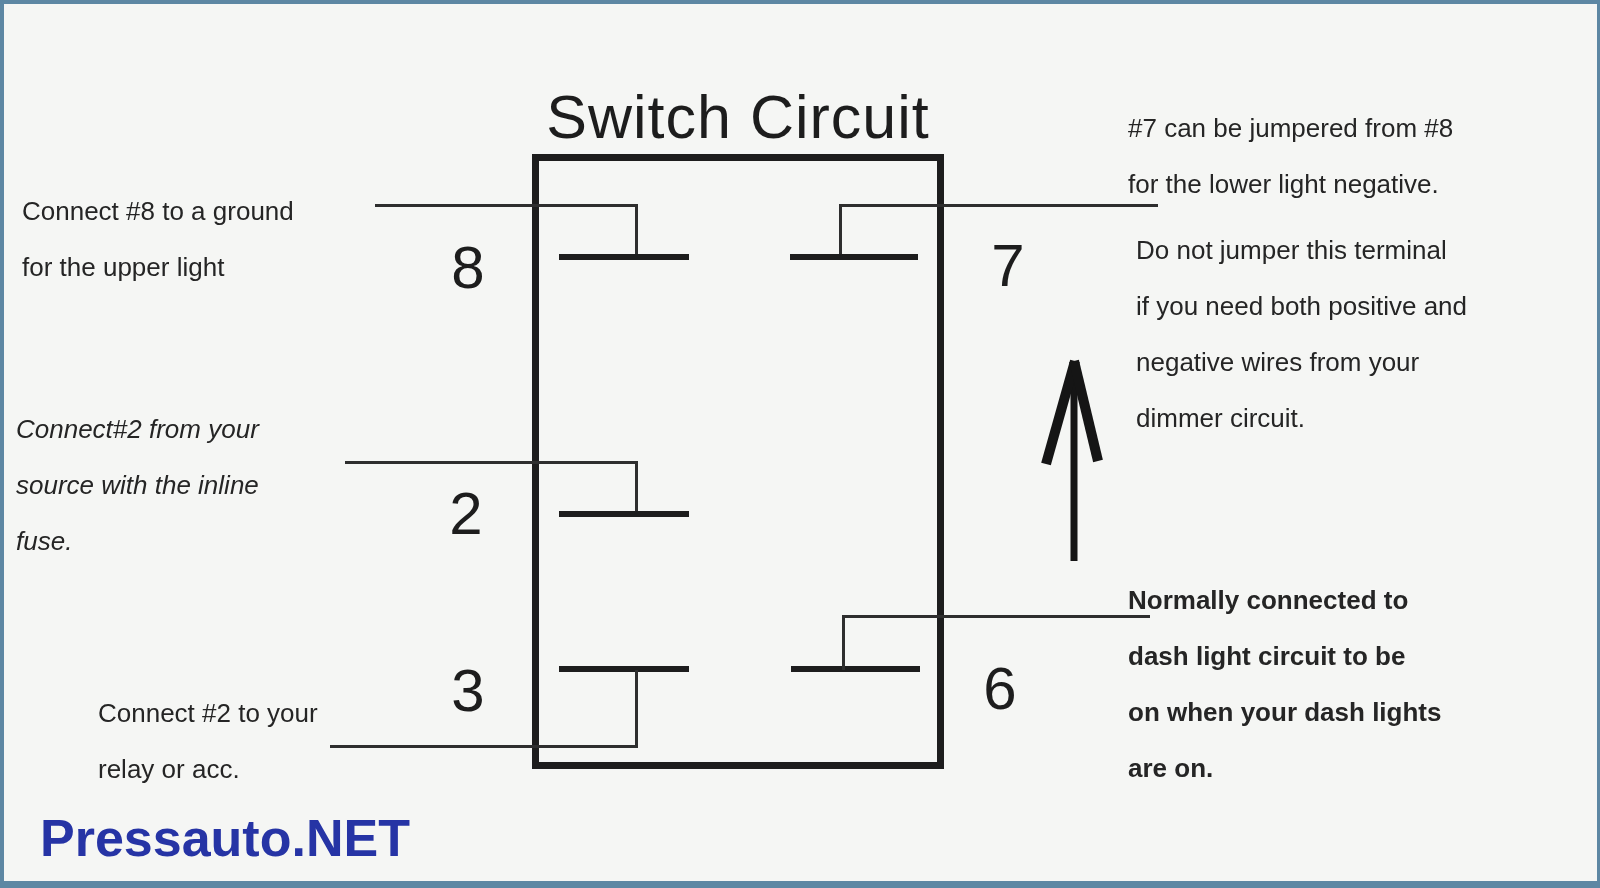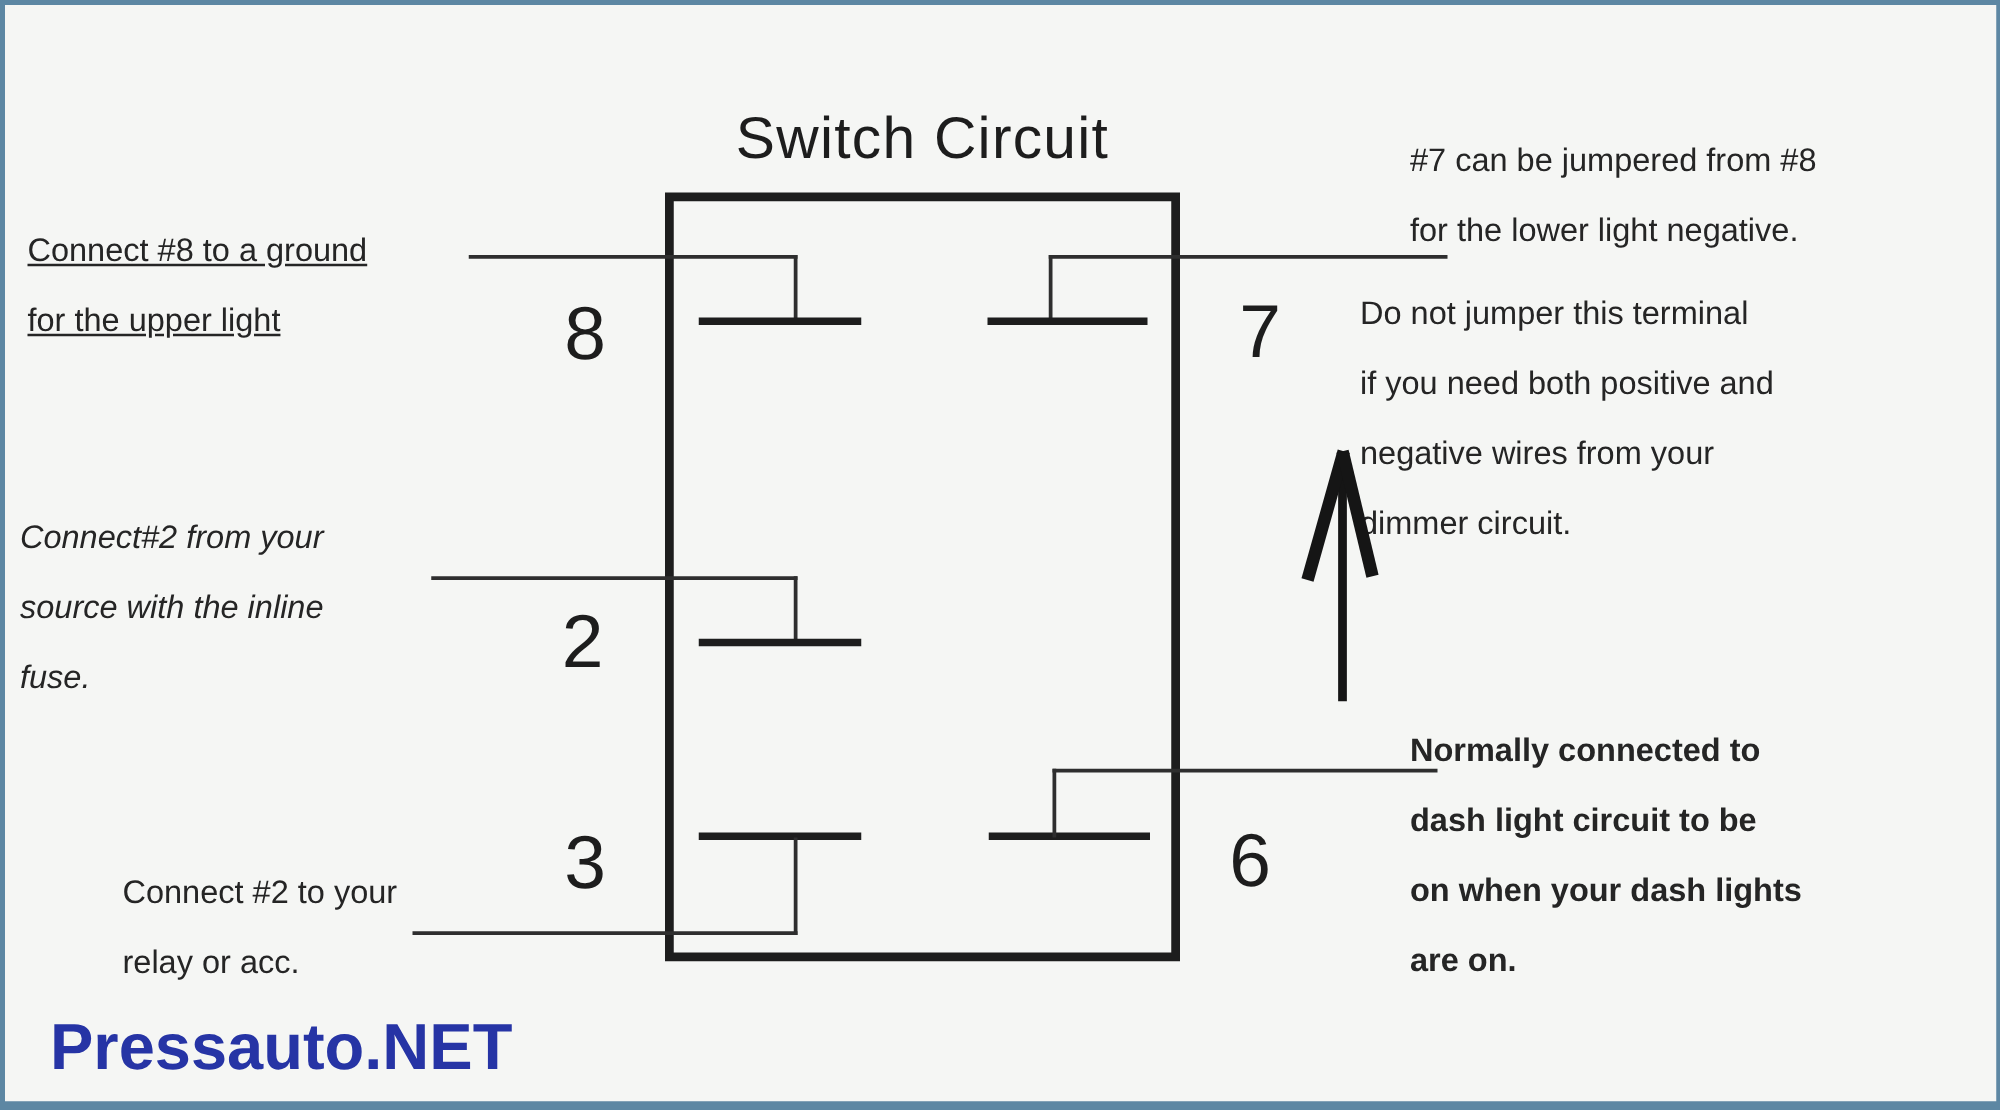--- a/index.html
+++ b/index.html
@@ -14,21 +14,21 @@
     position: absolute; inset: 0;
     border-style: solid;
     border-color: var(--frame, #5d87a3);
     border-width: 4px 3px 7px 4px;
     pointer-events: none;
   }
   .title {
     position: absolute;
     left: 532px; top: 82px; width: 412px;
     text-align: center;
-    font-size: 47px;
+    font-size: 61px;
     letter-spacing: 1px;
     color: var(--line, #1d1d1d);
     white-space: nowrap;
   }
   .switch-box {
     position: absolute;
     left: 532px; top: 154px;
     width: 398px; height: 601px; 
     border: 7px solid var(--line, #1d1d1d);
     background: transparent;
@@ -95,30 +95,30 @@
 <div class="bar" style="left:559px; top:666px; width:130px;"></div>
 <div class="v-line" style="left:635px; top:670px; height:78px;"></div>
 <div class="h-line" style="left:330px; top:745px; width:308px;"></div>
 <div class="pin-label" style="left:468px; top:690px;">3</div>
 
 <div class="bar" style="left:791px; top:666px; width:129px;"></div>
 <div class="v-line" style="left:842px; top:615px; height:55px;"></div>
 <div class="h-line" style="left:842px; top:615px; width:308px;"></div>
 <div class="pin-label" style="left:1000px; top:688px;">6</div>
 
-<div class="note" style="left:22px; top:172px;text-decoration:underline;">Connect #8 to a ground
+<div class="note" style="left:22px; top:183px;">Connect #8 to a ground
 for the upper light</div>
 <div class="note" style="left:16px; top:401px;font-style:italic;">Connect#2 from your
 source with the inline
 fuse.</div>
 <div class="note" style="left:98px; top:685px;">Connect #2 to your
 relay or acc.</div>
 <div class="note" style="left:1128px; top:100px;">#7 can be jumpered from #8
 for the lower light negative.</div>
-<div class="note" style="left:1088px; top:222px;">Do not jumper this terminal
+<div class="note" style="left:1136px; top:222px;">Do not jumper this terminal
 if you need both positive and
 negative wires from your
 dimmer circuit.</div>
 <div class="note" style="left:1128px; top:572px;font-weight:bold;">Normally connected to
 dash light circuit to be
 on when your dash lights
 are on.</div>
 
 <svg class="arrow-svg" width="110" height="220" viewBox="0 0 110 220">
   <line x1="54" y1="14" x2="54" y2="211" stroke="#151515" stroke-width="7"></line>

